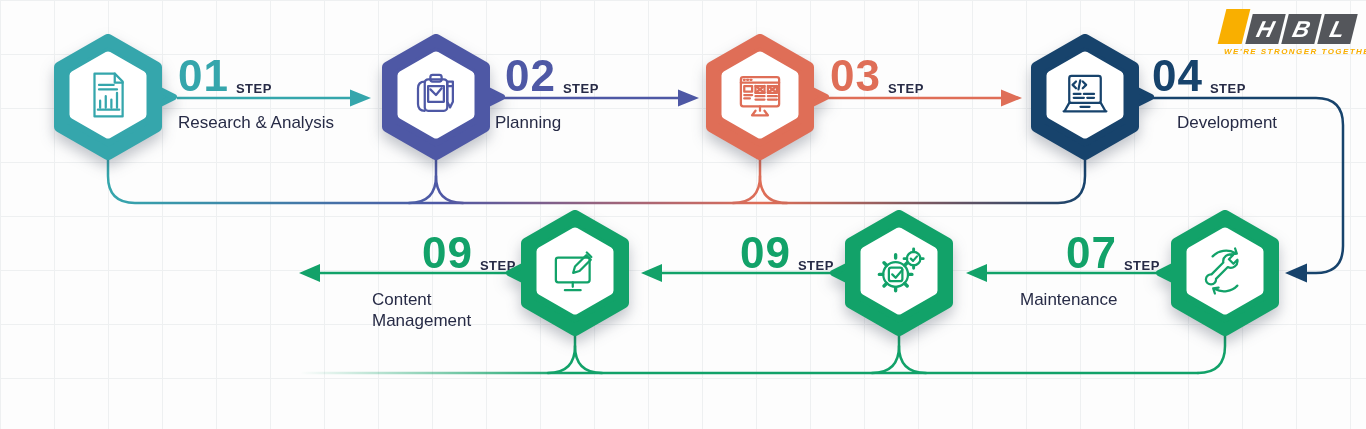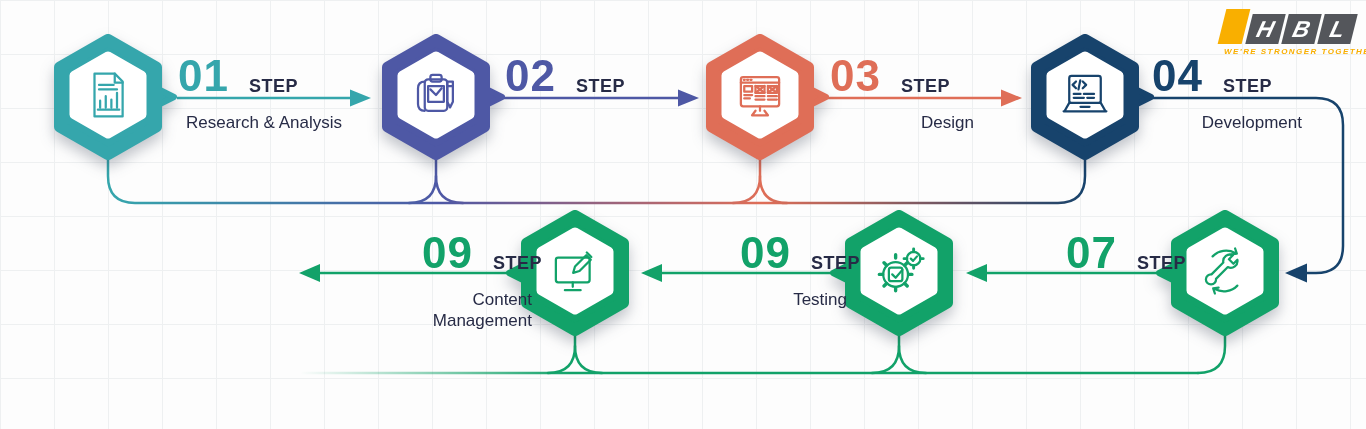--- a/index.html
+++ b/index.html
@@ -12,23 +12,23 @@
     font-family:"Liberation Sans","DejaVu Sans",sans-serif;
   }
   .overlay{position:absolute;left:0;top:0;z-index:1;}
   .hexwrap{position:absolute;z-index:3;width:130px;height:126px;}
   .hexbg{position:absolute;left:0;top:0;filter:drop-shadow(0 7px 7px rgba(35,45,70,.28));}
   .hexbg.flip{transform:scaleX(-1);}
   .stepicon{position:absolute;width:54px;height:54px;left:33px;top:34px;z-index:4;}
   .hexwrap.bottom .stepicon{left:43px;}
   .numgroup{position:absolute;z-index:5;display:flex;align-items:flex-end;line-height:1;white-space:nowrap;}
   .num{font-size:44px;font-weight:800;letter-spacing:1px;}
-  .stepword{font-size:18px;font-weight:700;color:#272B46;margin-left:20px;margin-bottom:3px;letter-spacing:.5px;}
-  .title{position:absolute;z-index:5;font-size:17px;font-weight:500;color:#272B46;text-align:right;line-height:1.25;}
-  .title.leftalign{text-align:right;}
+  .stepword{font-size:13px;font-weight:700;color:#272B46;margin-left:7px;margin-bottom:3px;letter-spacing:.5px;}
+  .title{position:absolute;z-index:5;font-size:17px;font-weight:500;color:#272B46;text-align:left;line-height:1.25;}
+  .title.leftalign{text-align:center;}
   
   .logo{position:absolute;right:6px;top:9px;z-index:6;width:138px;}
   .logo-blocks{display:flex;align-items:flex-end;gap:3px;}
   .blk{transform:skewX(-14deg);display:flex;align-items:center;justify-content:center;}
   .blk.yellow{width:24px;height:35px;background:#F9AF00;}
   .blk.gray{width:33px;height:30px;background:#54565B;}
   .blk .ltr{color:#fff;font-weight:800;font-size:23px;font-style:italic;line-height:1;}
   .tagline{margin-top:3px;color:#F9AF00;font-size:8px;font-weight:700;font-style:italic;
            letter-spacing:1.45px;white-space:nowrap;padding-left:2px;}
 </style>
@@ -126,20 +126,21 @@
       <rect x="19" y="6" width="10" height="6" rx="2"></rect>
       <rect x="17" y="16" width="14" height="14"></rect>
       <path d="M19,19 l5,5 5,-6"></path>
       <path d="M39,12 v18 l-2.5,5 -2.5,-5 v-18 z M34,16 h5"></path>
     </svg>
   </div>
   <div class="numgroup" style="left:505px;top:54px">
     <span class="num" style="color:#4E58A5">02</span>
     <span class="stepword">STEP</span>
   </div>
+  <div class="title" style="left:495px;top:112px;width:155px">Planning</div>
 
   <div class="hexwrap" style="left:700px;top:34px">
     <svg class="hexbg" width="130" height="126" viewBox="0 0 130 126">
       <polygon points="104,52 126,63 104,74" fill="#DF6E57" stroke="#DF6E57" stroke-width="6" stroke-linejoin="round"></polygon>
       <polygon points="60,6 108,33.5 108,92.5 60,120 12,92.5 12,33.5" fill="#DF6E57" stroke="#DF6E57" stroke-width="12" stroke-linejoin="round"></polygon>
       <polygon points="60,22 94,41.5 94,80.5 60,100 26,80.5 26,41.5" fill="#fff" stroke="#fff" stroke-width="9" stroke-linejoin="round"></polygon>
     </svg>
     <svg class="stepicon" viewBox="0 0 48 48" fill="none" stroke="#DF6E57" stroke-width="2" stroke-linecap="round" stroke-linejoin="round">
       <rect x="7" y="8" width="34" height="26" rx="2"></rect>
       <path d="M7,13 h34 M9.5,10.5 h1 M12.5,10.5 h1 M15.5,10.5 h1"></path>
@@ -150,21 +151,20 @@
       <rect x="31" y="16" width="8" height="6"></rect>
         <path d="M31,16 l8,6 M39,16 l-8,6"></path>
       <path d="M20,25 h8 M20,28 h8 M31,25 h8 M31,28 h8"></path>
       <path d="M24,34 v4 M20,38 l-3,4 M28,38 l3,4 M17,42 h14"></path>
     </svg>
   </div>
   <div class="numgroup" style="left:830px;top:54px">
     <span class="num" style="color:#DF6E57">03</span>
     <span class="stepword">STEP</span>
   </div>
-  <div class="title" style="left:822px;top:112px;width:152px">Design</div>
 
   <div class="hexwrap" style="left:1025px;top:34px">
     <svg class="hexbg" width="130" height="126" viewBox="0 0 130 126">
       <polygon points="104,52 126,63 104,74" fill="#17436C" stroke="#17436C" stroke-width="6" stroke-linejoin="round"></polygon>
       <polygon points="60,6 108,33.5 108,92.5 60,120 12,92.5 12,33.5" fill="#17436C" stroke="#17436C" stroke-width="12" stroke-linejoin="round"></polygon>
       <polygon points="60,22 94,41.5 94,80.5 60,100 26,80.5 26,41.5" fill="#fff" stroke="#fff" stroke-width="9" stroke-linejoin="round"></polygon>
     </svg>
     <svg class="stepicon" viewBox="0 0 48 48" fill="none" stroke="#17436C" stroke-width="2" stroke-linecap="round" stroke-linejoin="round">
       <rect x="10" y="7" width="28" height="24" rx="2"></rect>
       <path d="M16,12 l-3,3 3,3 M22,12 l3,3 -3,3 M19.8,11 l-1.6,8"></path>
@@ -209,38 +209,38 @@
       <path d="M18,27 l3,3 6,-7"></path>
       <circle cx="37" cy="13" r="6"></circle>
       <path d="M37,4.5 v2.5 M37,19 v2.5 M28.5,13 h2.5 M43,13 h2.5" stroke-width="2.6"></path>
       <path d="M34.5,13 l2,2 3.5,-4"></path>
     </svg>
   </div>
   <div class="numgroup" style="left:740px;top:231px">
     <span class="num" style="color:#12A269">09</span>
     <span class="stepword">STEP</span>
   </div>
-  <div class="title" style="left:692px;top:289px;width:155px">Testing</div>
 
   <div class="hexwrap bottom" style="left:1155px;top:210px">
     <svg class="hexbg flip" width="130" height="126" viewBox="0 0 130 126">
       <polygon points="104,52 126,63 104,74" fill="#12A269" stroke="#12A269" stroke-width="6" stroke-linejoin="round"></polygon>
       <polygon points="60,6 108,33.5 108,92.5 60,120 12,92.5 12,33.5" fill="#12A269" stroke="#12A269" stroke-width="12" stroke-linejoin="round"></polygon>
       <polygon points="60,22 94,41.5 94,80.5 60,100 26,80.5 26,41.5" fill="#fff" stroke="#fff" stroke-width="9" stroke-linejoin="round"></polygon>
     </svg>
     <svg class="stepicon" viewBox="0 0 48 48" fill="none" stroke="#12A269" stroke-width="2" stroke-linecap="round" stroke-linejoin="round">
       <path d="M31,10 l-3.5,3.5 4,4 L35,14 a6,6 0 0 1 -8.5,6.5 L16,31 a4.5,4.5 0 1 1 -4,-4 l10.5,-10.5 A6,6 0 0 1 31,10 z"></path>
       <path d="M13,11 a16,15 0 0 1 20,-3 M33,4 l1.5,4.5 -4.8,0.8"></path>
       <path d="M35,37 a16,15 0 0 1 -20,3 M15,44 l-1.5,-4.5 4.8,-0.8"></path>
     </svg>
   </div>
   <div class="numgroup" style="left:1066px;top:231px">
     <span class="num" style="color:#12A269">07</span>
     <span class="stepword">STEP</span>
   </div>
+  <div class="title" style="left:1020px;top:289px;width:160px">Maintenance</div>
 
   <div class="logo">
     <div class="logo-blocks">
       <div class="blk yellow"></div>
       <div class="blk gray">
         <span class="ltr">H</span>
       </div>
       <div class="blk gray">
         <span class="ltr">B</span>
       </div>

